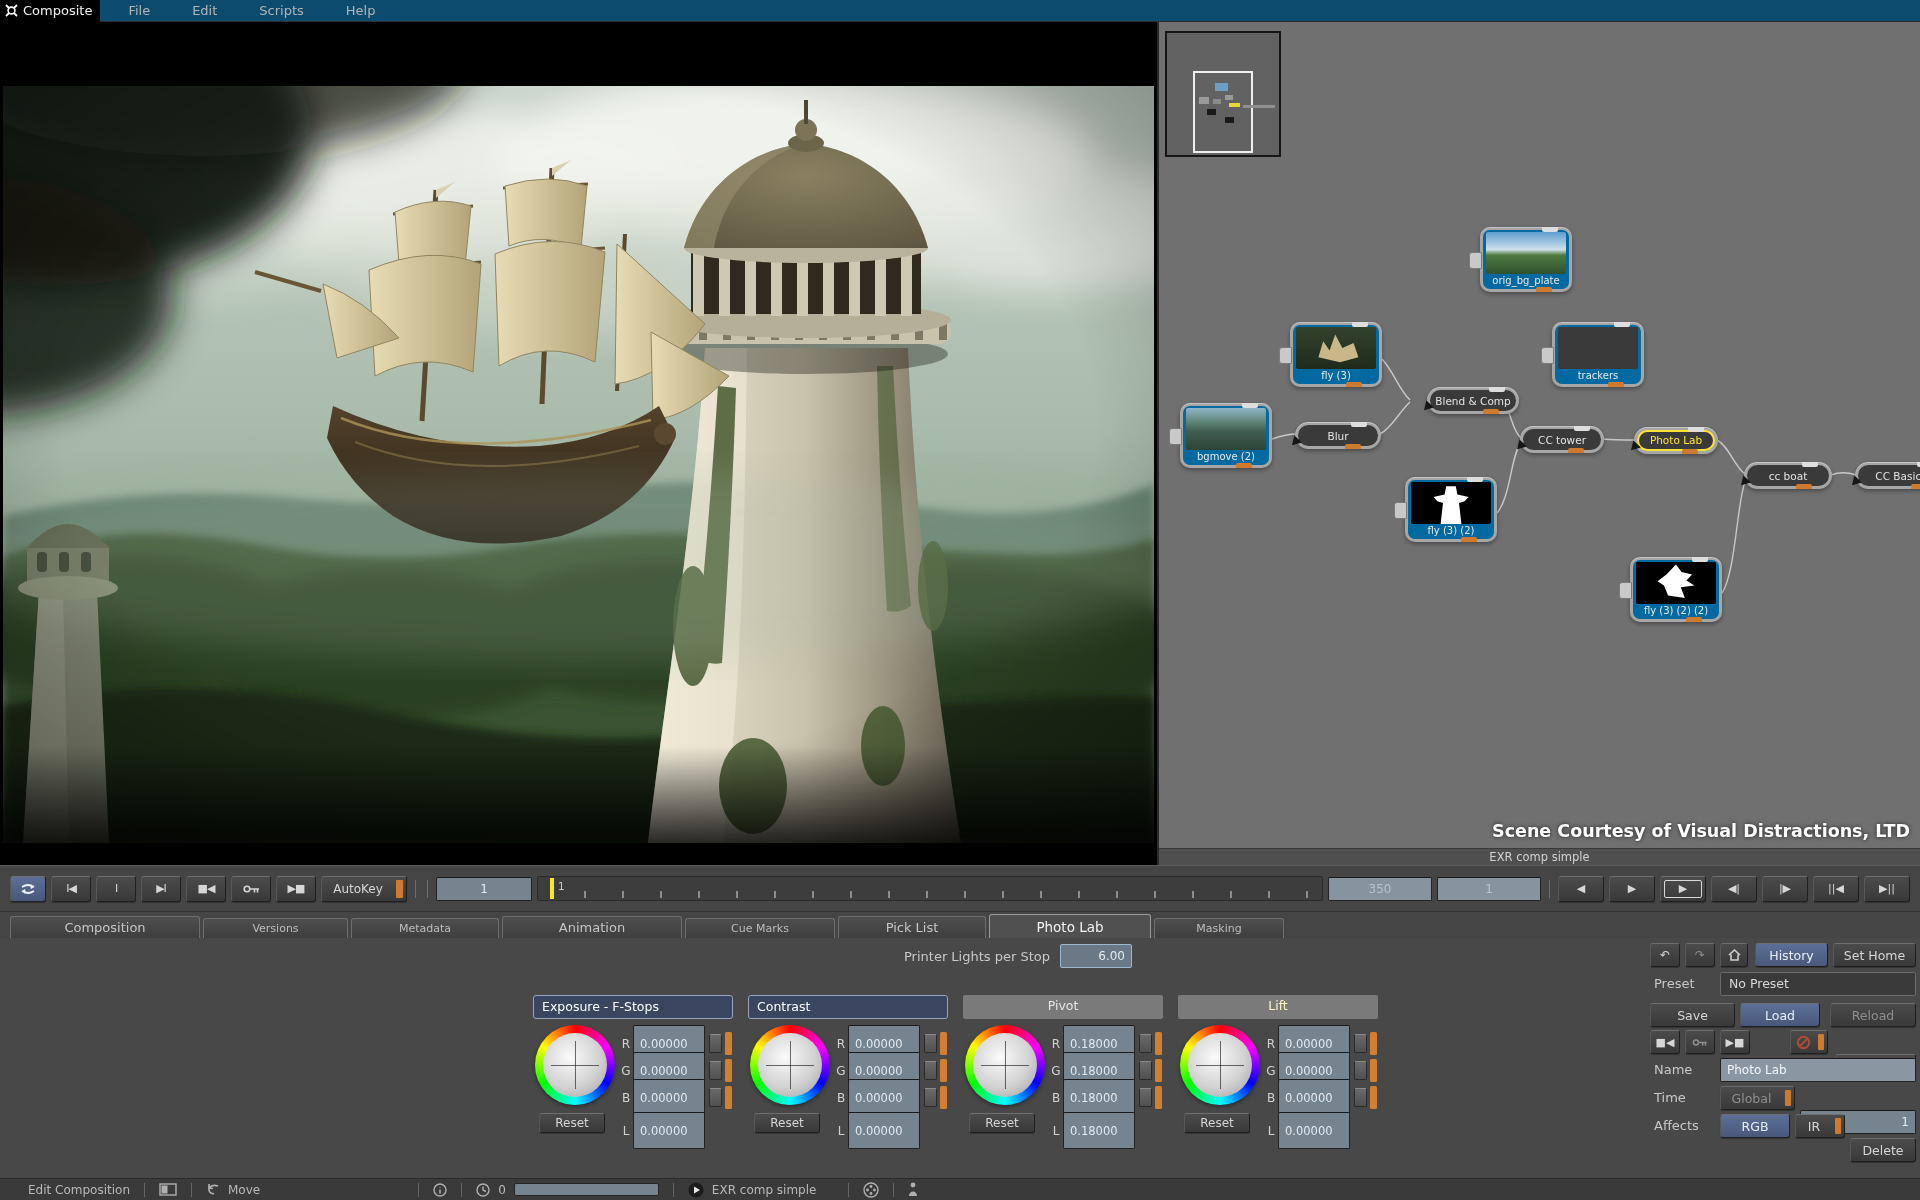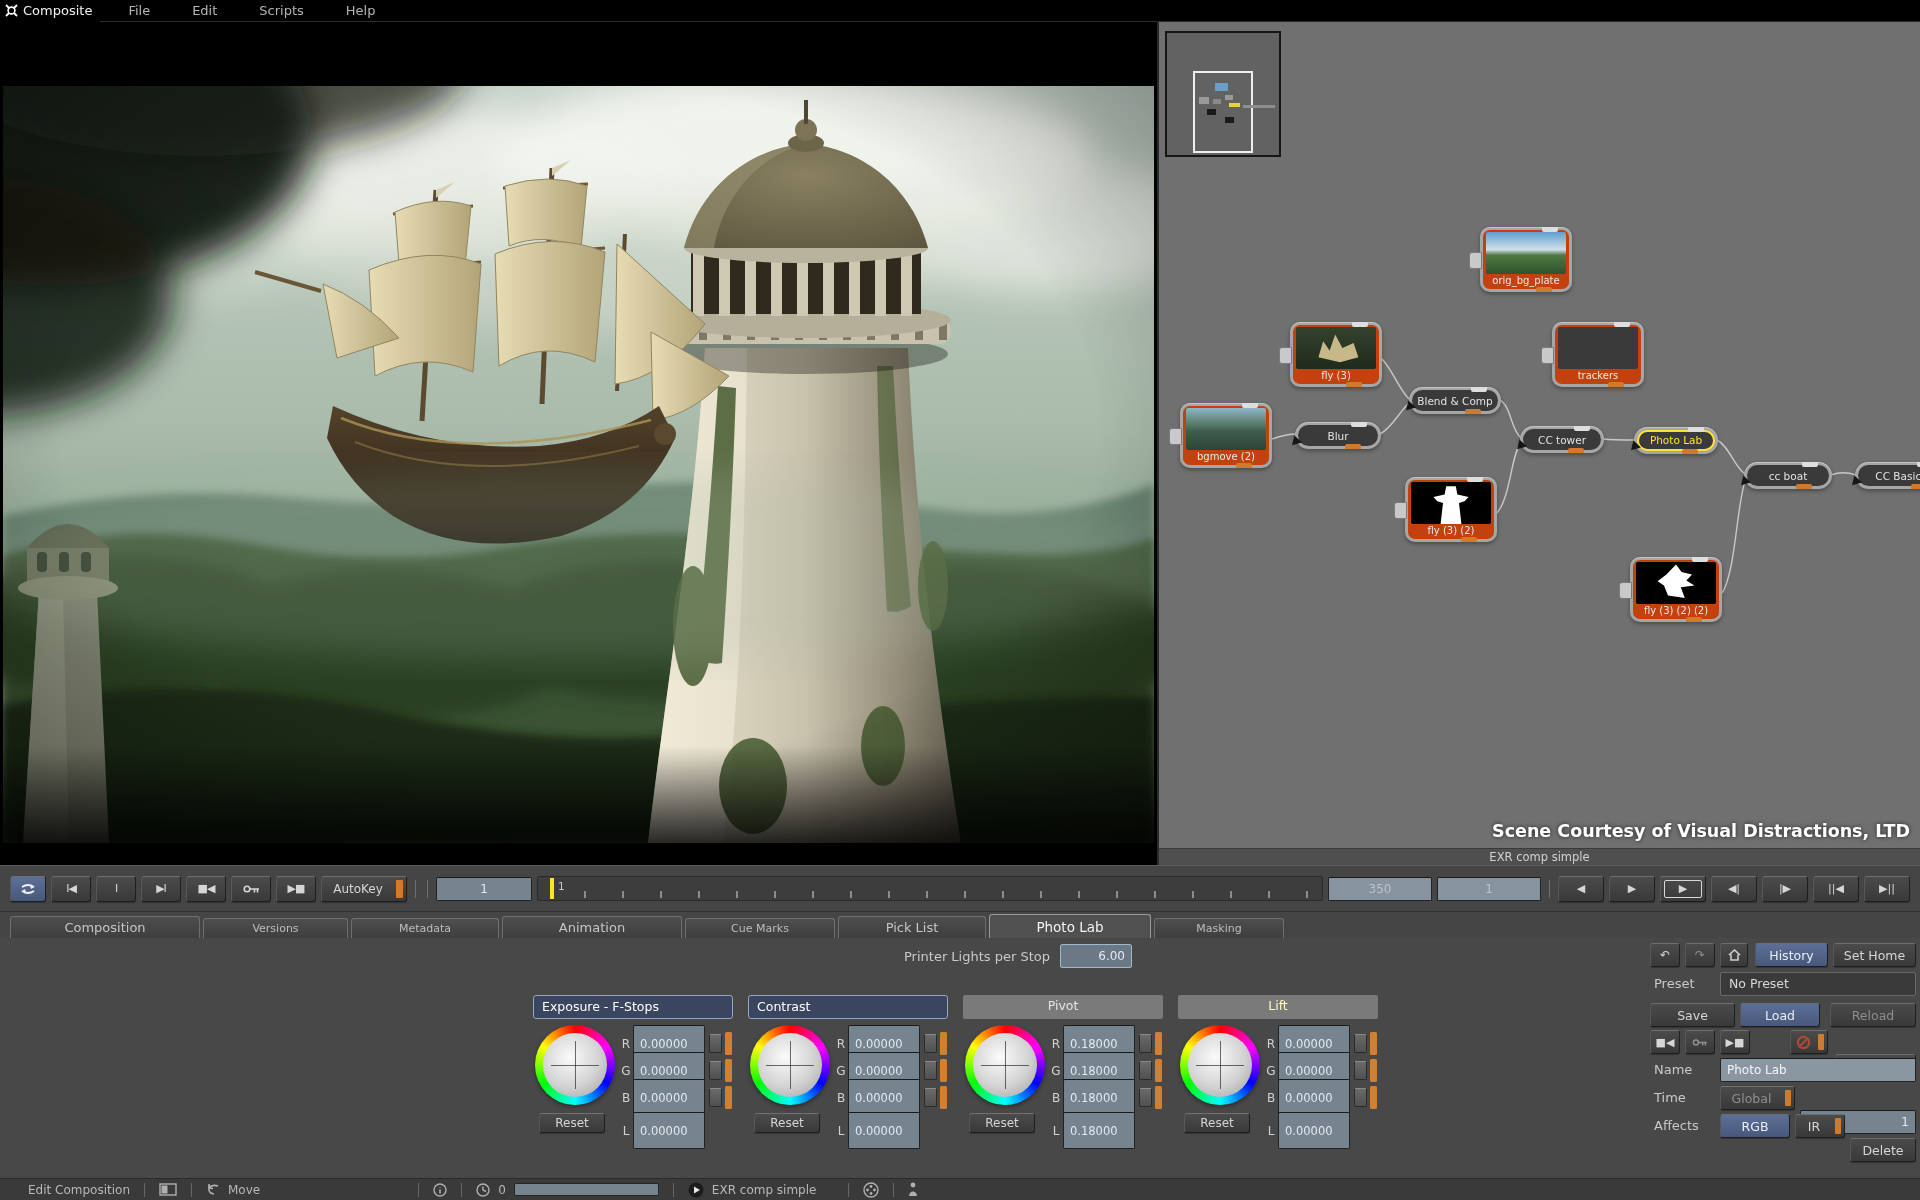--- a/index.html
+++ b/index.html
@@ -1,20 +1,20 @@
 <!DOCTYPE html>
 <html><head>
 <meta charset="utf-8">
 <style>
   * { margin:0; padding:0; box-sizing:border-box; font-family:"DejaVu Sans", sans-serif; }
   html,body { width:1920px; height:1200px; overflow:hidden; background:#474747; }
   #app { position:relative; width:1920px; height:1200px; }
 
   
-  #menubar { height:22px; background:#000000; display:flex; align-items:center; border-bottom:1px solid #2d2d2d; }
+  #menubar { height:22px; background:#0c4a6e; display:flex; align-items:center; border-bottom:1px solid #2d2d2d; }
   #logo { background:#000; height:22px; display:flex; align-items:center; padding:0 8px 0 4px; gap:4px; }
   #logo .lname { color:#f2f2f2; font-size:13px; }
   .menu-item { color:#b4b4b4; font-size:13px; padding:0 14px; margin-left:14px; cursor:default; }
 
   
   #main { display:flex; height:843px; }
   #viewer { position:relative; width:1157px; height:843px; background:#000; }
   #scene { position:absolute; left:3px; top:64px; width:1151px; height:757px; display:block; }
   #viewer-status { position:absolute; left:0; right:0; bottom:2px; height:18px; text-align:center;
       color:#c9c9c9; font-size:12.5px; white-space:pre; }
@@ -27,21 +27,21 @@
       border-top:1px solid #3a3a3a; color:#d2d2d2; font-size:11.5px; text-align:center; line-height:16px; }
 
   
   #minimap { position:absolute; left:6px; top:9px; width:116px; height:126px; background:#626262; border:2px solid #161616; }
   #minimap .view { position:absolute; left:26px; top:38px; width:60px; height:82px; border:2px solid #efefef; }
   .mmn { position:absolute; }
 
   
   .tnode { position:absolute; width:92px; background:#a6a6a6; border-radius:10px; padding:3px;
       box-shadow:0 2px 4px rgba(0,0,0,.35), inset 0 1px 0 rgba(255,255,255,.35); z-index:2; }
-  .tnode .tinner { background:#c2410c; border-radius:7px; padding:2px 3px 1px; }
+  .tnode .tinner { background:#0369a1; border-radius:7px; padding:2px 3px 1px; }
   .thumb { height:42px; border-radius:2px; position:relative; overflow:hidden; }
   .tlabel { color:#e8e8e8; font-size:10px; text-align:center; height:14px; line-height:14px; white-space:nowrap; }
   .pnode { position:absolute; height:27px; background:#a6a6a6; border-radius:14px; padding:3px;
       box-shadow:0 2px 4px rgba(0,0,0,.35), inset 0 1px 0 rgba(255,255,255,.35); z-index:2; }
   .pnode .pinner { height:21px; background:#3a3a3a; border-radius:11px; color:#e2e2e2; font-size:10.5px;
       display:flex; align-items:center; justify-content:center; white-space:nowrap; }
   .pnode.sel .pinner { border:2px solid #ffe233; color:#ffe233; height:21px; line-height:17px; }
   .pnode::before { content:""; position:absolute; left:-2px; bottom:2px; border:5px solid transparent;
       border-left:9px solid #161616; transform:rotate(14deg); }
   .tab-top { position:absolute; top:0; right:14px; width:16px; height:5px; background:#dedede; border-radius:0 0 2px 2px; }
@@ -392,21 +392,21 @@
         <div class="tab-top"></div>
         <div class="tab-orange"></div>
         <div class="tinner">
             <div class="thumb thumb-matte">
               <div class="sil sil-ship"></div>
             </div>
           <div class="tlabel">fly (3) (2) (2)</div>
           </div>
       </div>
 
-      <div class="pnode" style="left:250px;top:365px;width:92px">
+      <div class="pnode" style="left:268px;top:365px;width:92px">
         <div class="tab-top"></div>
         <div class="tab-orange"></div>
         <div class="pinner">Blend &amp; Comp</div>
       </div>
       <div class="pnode" style="left:136px;top:400px;width:86px">
         <div class="tab-top"></div>
         <div class="tab-orange"></div>
         <div class="pinner">Blur</div>
       </div>
       <div class="pnode" style="left:361px;top:404px;width:84px">

